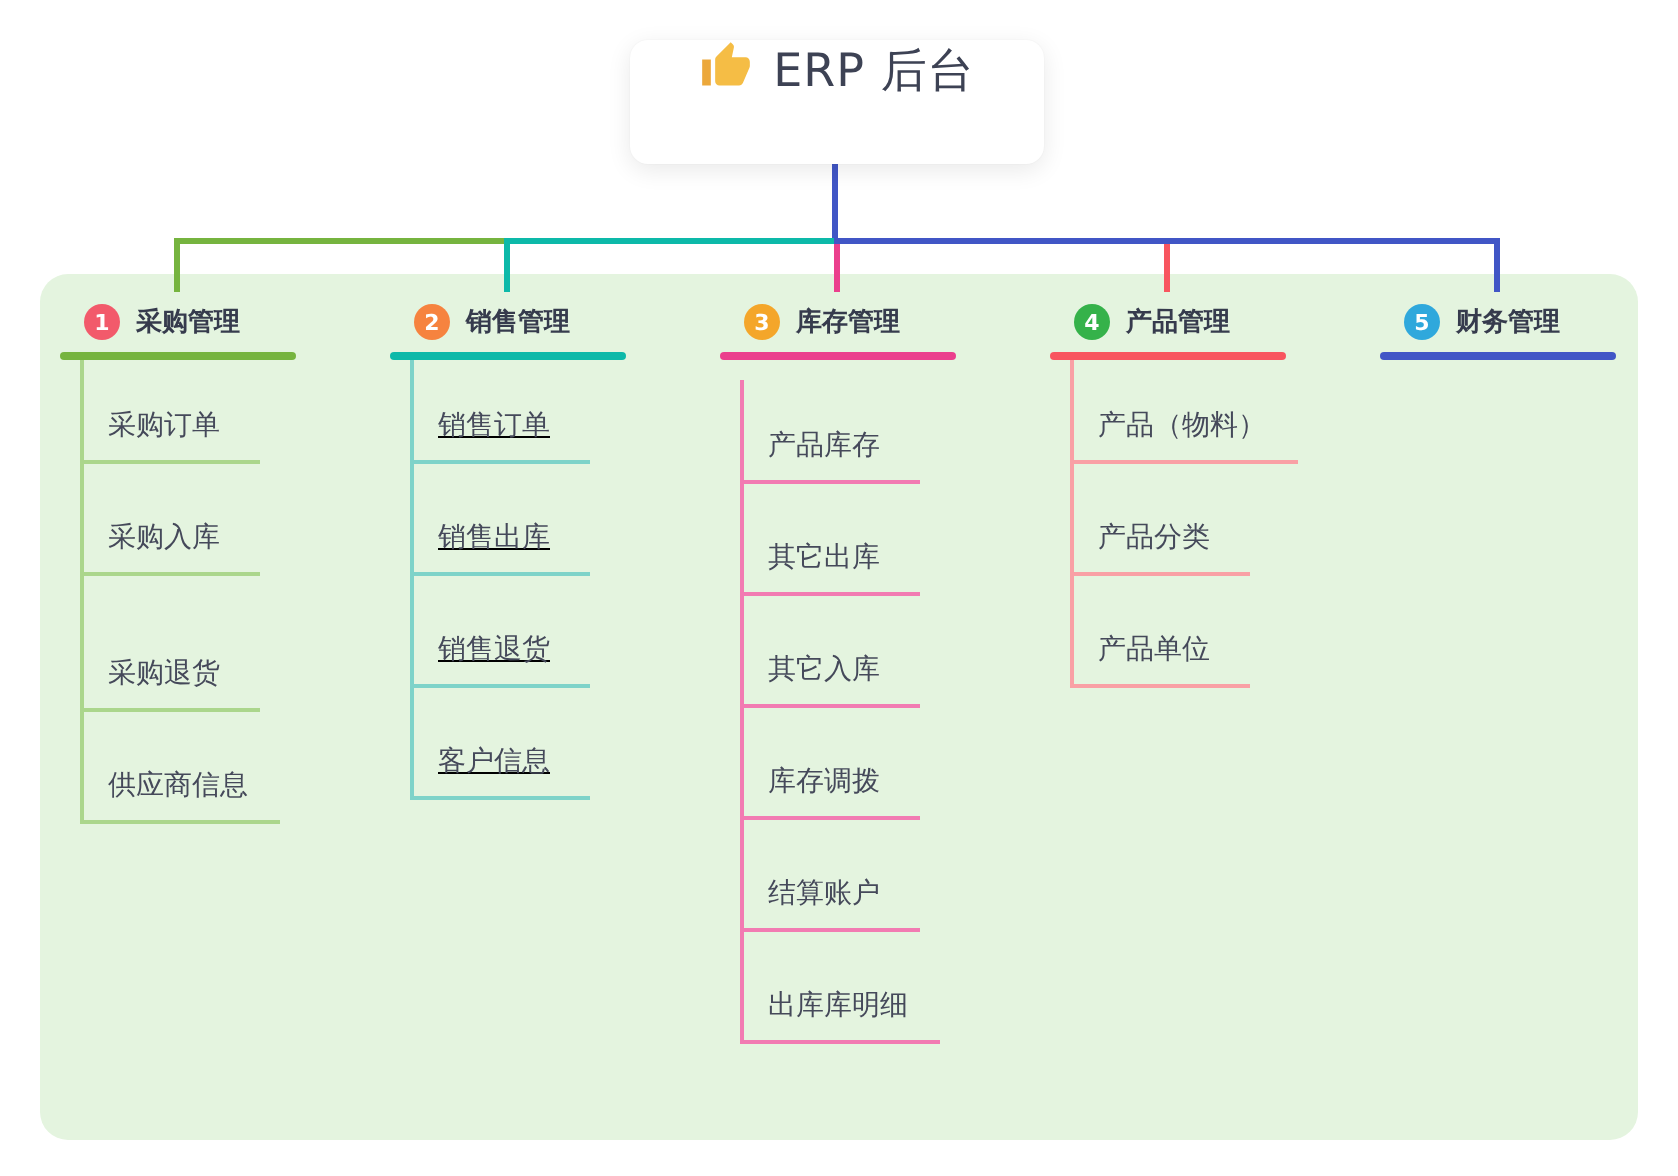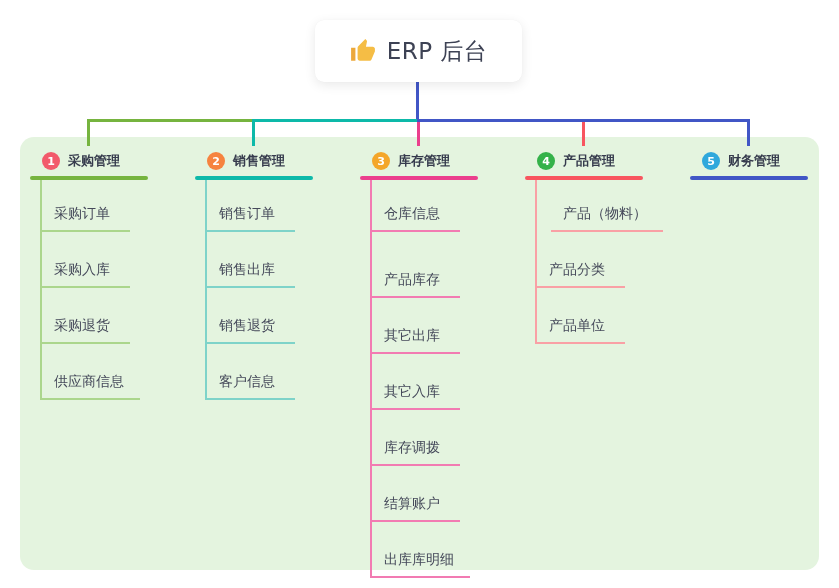--- a/index.html
+++ b/index.html
@@ -5,21 +5,21 @@
   html,body{margin:0;padding:0;background:#ffffff;}
   *{box-sizing:border-box;}
   #canvas{
     position:relative;width:839px;height:588px;overflow:hidden;background:#ffffff;
     font-family:"DejaVu Sans","Liberation Sans",sans-serif;
   }
   .root-card{
     position:absolute;left:315px;top:20px;width:207px;height:62px;
     background:#ffffff;border-radius:9px;
     box-shadow:0 3px 12px rgba(0,0,0,0.09),0 0 1px rgba(0,0,0,0.05);
-    display:flex;align-items:center;justify-content:center;gap:11px;
+    display:flex;align-items:flex-start;justify-content:center;gap:11px;
   }
   .root-title{font-size:23px;font-weight:500;color:#3d4254;letter-spacing:0.5px;}
   .panel{
     position:absolute;left:20px;top:137px;width:799px;height:433px;
     border-radius:14px;
   }
   .seg{position:absolute;}
   .col{position:absolute;width:162px;}
   .col-header{display:flex;align-items:center;height:26px;padding-left:12px;gap:8px;}
   .badge{
@@ -69,61 +69,60 @@
   <div id="columns">
       <div class="col" style="left: 30px; top: 148px;">
         <div class="col-header">
           <span class="badge" style="background: rgb(242, 90, 107);">1</span>
           <span class="col-title">采购管理</span>
         </div>
         <div class="col-underline" style="background: rgb(118, 180, 63);"></div>
         <div class="children" style="border-left-color: rgb(171, 214, 140);">
           <div class="child" style="border-bottom-color: rgb(171, 214, 140);">采购订单</div>
           <div class="child" style="border-bottom-color: rgb(171, 214, 140);">采购入库</div>
-          <div class="child" style="border-bottom-color: rgb(171, 214, 140);">采购退货</div>
+          <div class="child" style="border-bottom-color: rgb(171, 214, 140); margin-top: 12px;">采购退货</div>
           <div class="child" style="border-bottom-color: rgb(171, 214, 140);">供应商信息</div>
         </div>
       </div>
       <div class="col" style="left: 195px; top: 148px;">
         <div class="col-header">
           <span class="badge" style="background: rgb(246, 131, 63);">2</span>
           <span class="col-title">销售管理</span>
         </div>
         <div class="col-underline" style="background: rgb(13, 185, 169);"></div>
-        <div class="children" style="border-left-color: rgb(126, 211, 201);">
+        <div class="children" style="border-left-color: rgb(126, 211, 201); text-decoration: underline;">
           <div class="child" style="border-bottom-color: rgb(126, 211, 201);">销售订单</div>
           <div class="child" style="border-bottom-color: rgb(126, 211, 201);">销售出库</div>
           <div class="child" style="border-bottom-color: rgb(126, 211, 201);">销售退货</div>
           <div class="child" style="border-bottom-color: rgb(126, 211, 201);">客户信息</div>
         </div>
       </div>
       <div class="col" style="left: 360px; top: 148px;">
         <div class="col-header">
           <span class="badge" style="background: rgb(244, 166, 42);">3</span>
           <span class="col-title">库存管理</span>
         </div>
         <div class="col-underline" style="background: rgb(235, 63, 141);"></div>
         <div class="children" style="border-left-color: rgb(242, 123, 178);">
-          <div class="child" style="border-bottom-color: rgb(242, 123, 178);">仓库信息</div>
           <div class="child" style="border-bottom-color: rgb(242, 123, 178); margin-top: 10px;">产品库存</div>
           <div class="child" style="border-bottom-color: rgb(242, 123, 178);">其它出库</div>
           <div class="child" style="border-bottom-color: rgb(242, 123, 178);">其它入库</div>
           <div class="child" style="border-bottom-color: rgb(242, 123, 178);">库存调拨</div>
           <div class="child" style="border-bottom-color: rgb(242, 123, 178);">结算账户</div>
           <div class="child" style="border-bottom-color: rgb(242, 123, 178);">出库库明细</div>
         </div>
       </div>
       <div class="col" style="left: 525px; top: 148px;">
         <div class="col-header">
           <span class="badge" style="background: rgb(53, 178, 74);">4</span>
           <span class="col-title">产品管理</span>
         </div>
         <div class="col-underline" style="background: rgb(248, 85, 95);"></div>
         <div class="children" style="border-left-color: rgb(249, 160, 165);">
-          <div class="child" style="border-bottom-color: rgb(249, 160, 165); margin-left: 14px;">产品（物料）</div>
+          <div class="child" style="border-bottom-color: rgb(249, 160, 165);">产品（物料）</div>
           <div class="child" style="border-bottom-color: rgb(249, 160, 165);">产品分类</div>
           <div class="child" style="border-bottom-color: rgb(249, 160, 165);">产品单位</div>
         </div>
       </div>
       <div class="col" style="left: 690px; top: 148px;">
         <div class="col-header">
           <span class="badge" style="background: rgb(47, 168, 220);">5</span>
           <span class="col-title">财务管理</span>
         </div>
         <div class="col-underline" style="background: rgb(65, 86, 198);"></div>

